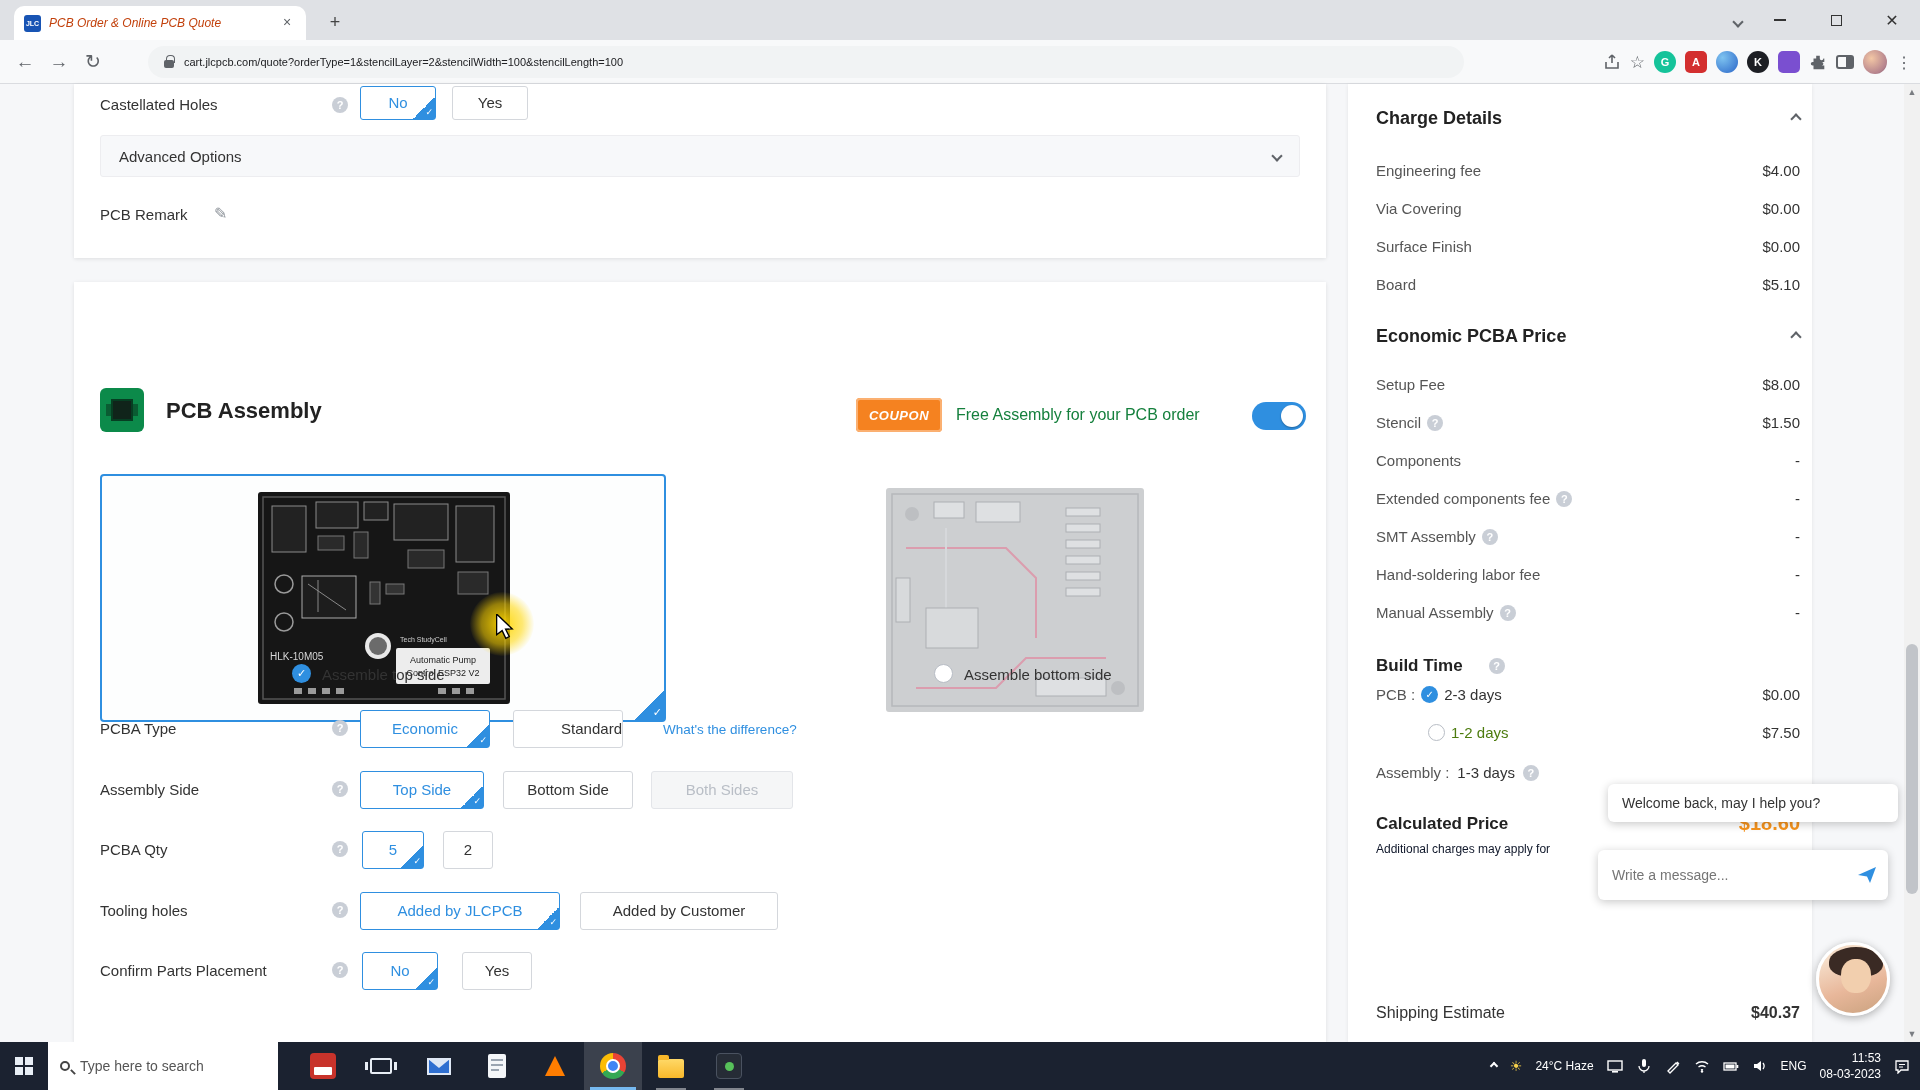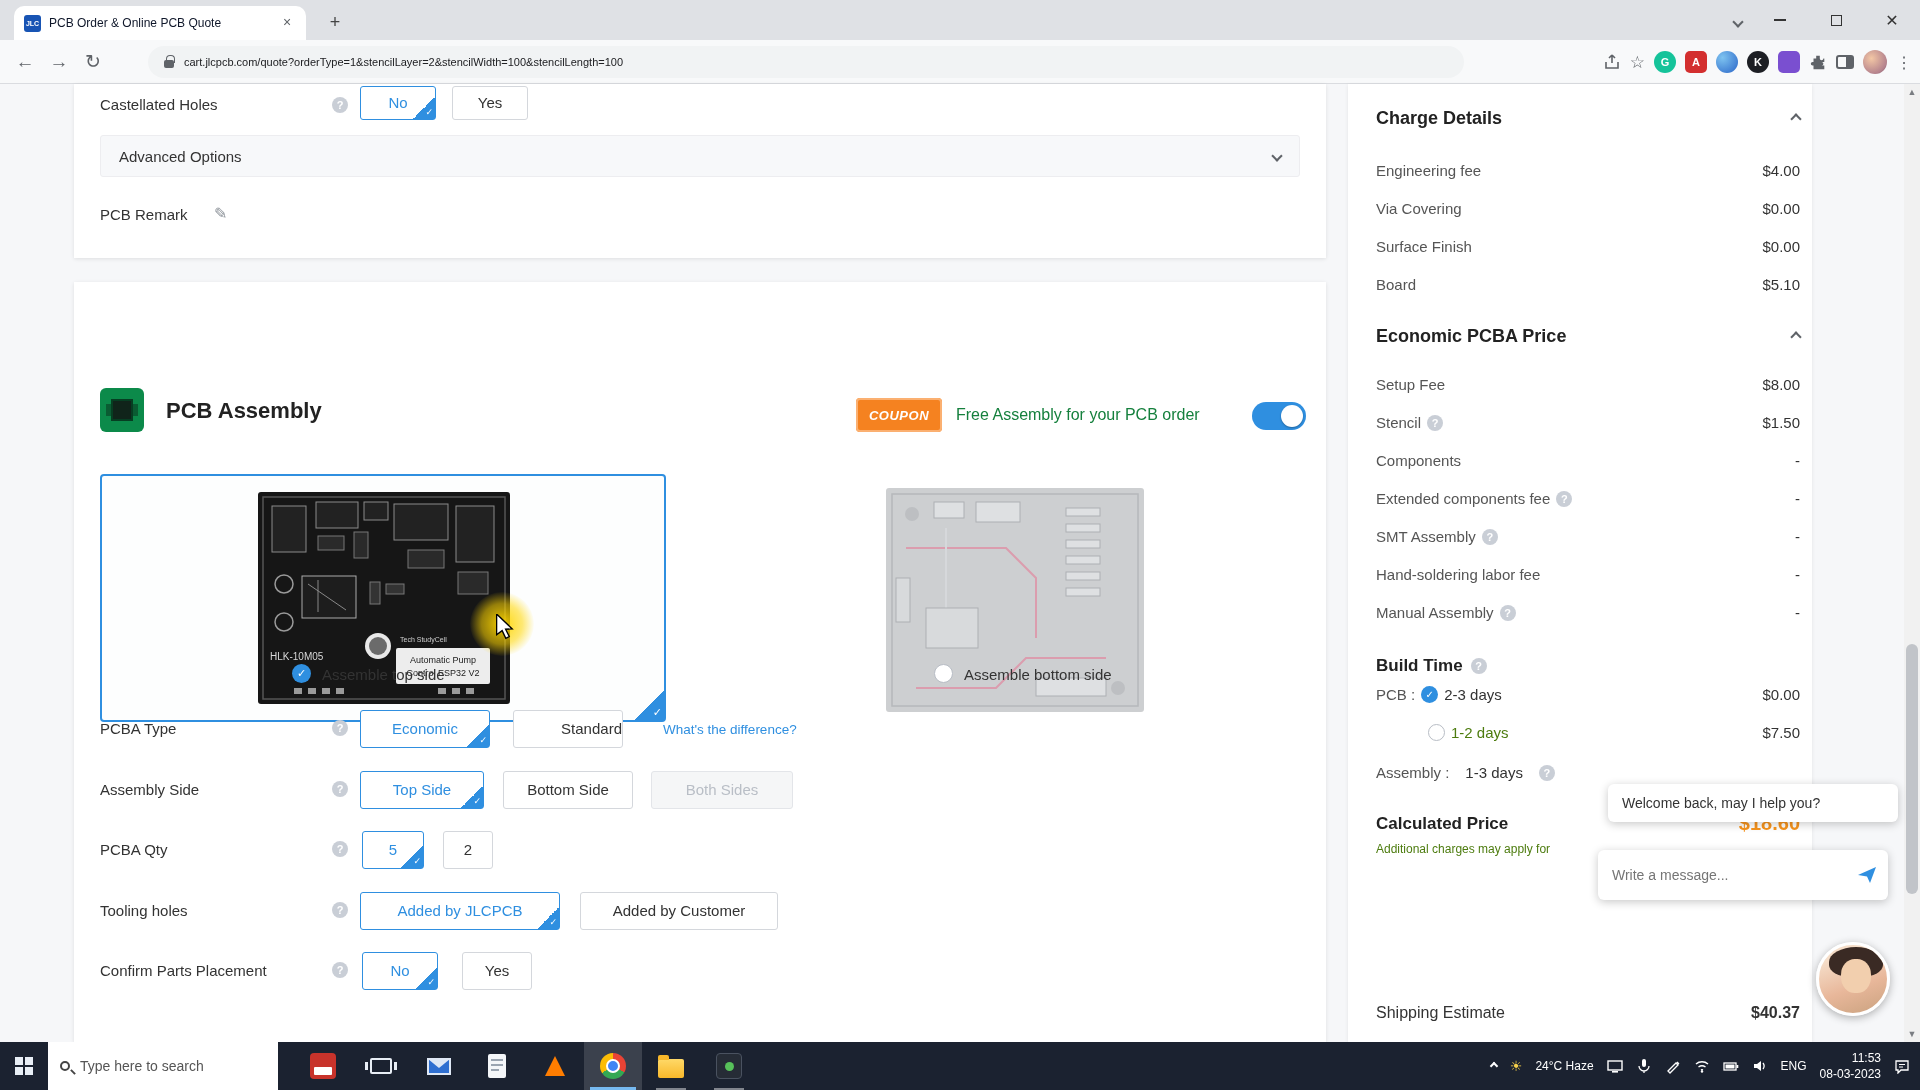--- a/index.html
+++ b/index.html
@@ -5,21 +5,21 @@
   * { box-sizing: border-box; margin: 0; padding: 0; }
   html,body { width:1920px; height:1090px; overflow:hidden; }
   body { font-family: "Liberation Sans", sans-serif; background:#fff; }
   #screen { position:relative; width:1920px; height:1090px; background:#f6f7f9; overflow:hidden; }
   .abs { position:absolute; }
 
   
   .tabbar { position:absolute; left:0; top:0; width:1920px; height:40px; background:#dfe1e5; }
   .tab { position:absolute; left:14px; top:6px; width:292px; height:34px; background:#fff; border-radius:10px 10px 0 0; display:flex; align-items:center; padding:0 10px; gap:8px; }
   .favicon { width:17px; height:17px; background:#1854b4; border-radius:3px; color:#fff; font-size:7px; font-weight:bold; display:flex; align-items:center; justify-content:center; }
-  .tab-title { font-size:12px; color:#0f172a; white-space:nowrap; overflow:hidden; flex:1; }
+  .tab-title { font-size:12px; color:#c2410c; white-space:nowrap; overflow:hidden; flex:1;font-style:italic; }
   .tab-close { font-size:14px; color:#5f6368; width:18px; height:18px; line-height:17px; text-align:center; border-radius:50%; }
   .newtab { position:absolute; left:322px; top:10px; width:26px; height:26px; font-size:18px; color:#444; text-align:center; line-height:25px; border-radius:50%; }
   .win-controls { position:absolute; right:0; top:0; height:40px; display:flex; }
   .win-btn { width:56px; height:40px; display:flex; align-items:center; justify-content:center; color:#333; }
   .min-glyph { width:12px; height:2px; background:#333; }
   .max-glyph { width:11px; height:11px; border:1.5px solid #333; }
   .close-glyph { font-size:16px; color:#333; }
   .tab-caret { position:absolute; right:176px; top:12px; width:10px; height:10px; }
   .chev { display:inline-block; width:8px; height:8px; border-right:2px solid #5f6368; border-bottom:2px solid #5f6368; }
   .chev.down { transform:rotate(45deg); }
@@ -365,50 +365,50 @@
       <span class="sb-val">-</span>
     </div>
     <div class="sb-row" style="top:520px;">
       <span class="sb-label">
           <span>Manual Assembly</span>
           <span class="qmark">?</span>
         </span>
       <span class="sb-val">-</span>
     </div>
 
-    <div class="sb-row" style="top:572px; justify-content:flex-start; gap:8px;">
+    <div class="sb-row" style="top:572px; justify-content:flex-start; gap:26px;">
       <span style="font-size:17px; font-weight:bold; color:#222;">Build Time</span>
       <span class="qmark">?</span>
     </div>
     <div class="sb-row" style="top:602px;">
       <span class="sb-label">
         <span>PCB :</span>
         <span class="radio on sm">✓</span>
         <span style="color:#333">2-3 days</span>
       </span>
       <span class="sb-val">$0.00</span>
     </div>
     <div class="sb-row" style="top:640px;">
       <span class="sb-label" style="padding-left:52px;">
         <span class="radio sm"></span>
         <span style="color:#4d7c0f">1-2 days</span>
       </span>
       <span class="sb-val">$7.50</span>
     </div>
-    <div class="sb-row" style="top:680px; justify-content:flex-start; gap:16px;">
+    <div class="sb-row" style="top:680px; justify-content:flex-start; gap:8px;">
       <span class="sb-label">Assembly :</span>
       <span style="font-size:15px; color:#333;">1-3 days</span>
       <span class="qmark">?</span>
     </div>
 
     <div class="sb-row" style="top:728px;">
       <span style="font-size:17px; font-weight:bold; color:#222;">Calculated Price</span>
       <span class="calc-val">$18.60</span>
     </div>
-    <div class="abs" style="left:28px; top:758px; font-size:12px; color:#4d7c0f;">Additional charges may apply for</div>
+    <div class="abs" style="left:28px; top:758px; font-size:12px; color:#0f172a;">Additional charges may apply for</div>
 
 
     <div class="sb-row" style="top:920px;">
       <span style="font-size:16px; color:#333;">Shipping Estimate</span>
       <span style="font-size:16px; font-weight:bold; color:#333;">$40.37</span>
     </div>
   </div>
 
   <div class="scroll-track">
     <div class="scroll-arrow" style="top:0;">▲</div>

